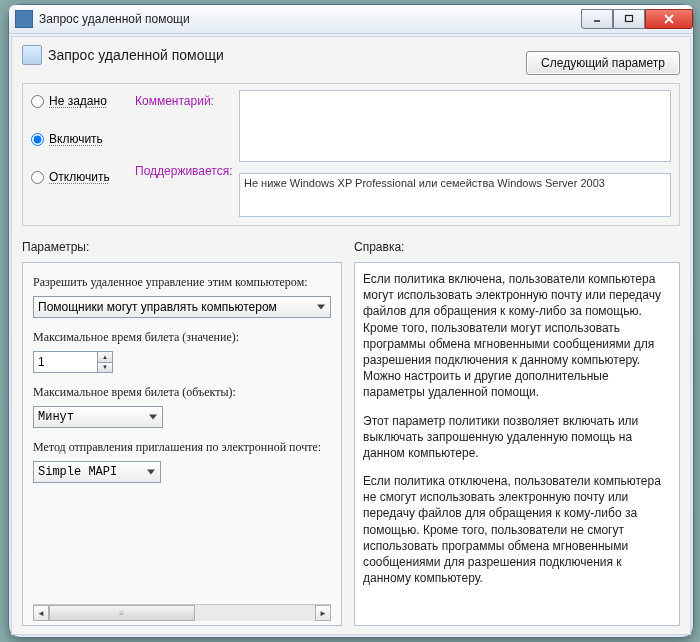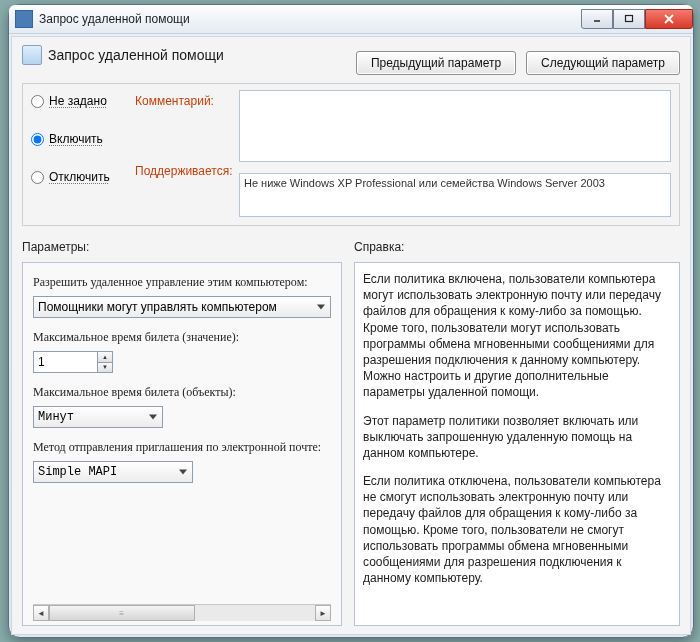--- a/index.html
+++ b/index.html
@@ -101,21 +101,21 @@
   .top-grid {
     display:grid;
     grid-template-columns: 96px 96px 1fr;
     gap: 6px 8px;
     align-items:flex-start;
   }
   .radio-col { display:flex; flex-direction:column; gap:24px; padding-top:4px;}
   .radio-row { display:flex; align-items:center; gap:5px; }
   .radio-row input { margin:0; }
   .radio-row label { text-decoration: underline dotted #777; text-underline-offset:2px;}
-  .lbl-col { display:flex; flex-direction:column; gap:56px; padding-top:4px; color:#c2410c;justify-content:space-between;}
+  .lbl-col { display:flex; flex-direction:column; gap:56px; padding-top:4px; color:#a21caf;justify-content:space-between;}
   .ta {
     width:100%; height:72px; resize:none;
     border:1px solid #b5c4d6; font-family:inherit; font-size:12px;
     box-sizing:border-box; padding:3px; background:#fff;
     overflow-y:scroll;
   }
   .supported-box {
     width:100%; height:44px;
     border:1px solid #b5c4d6; background:#fff;
     padding:3px 4px; box-sizing:border-box;
@@ -229,21 +229,20 @@
   </div>
 
   <div class="content">
 
     <div class="header-row">
       <div class="hdr-left">
         <div class="hdr-icon"></div>
         <div class="hdr-title">Запрос удаленной помощи</div>
       </div>
       <div class="nav-btns">
-        <button class="btn">Предыдущий параметр</button>
         <button class="btn">Следующий параметр</button>
       </div>
     </div>
 
     <div class="top-panel">
       <div class="top-grid">
         <div class="radio-col">
           <div class="radio-row">
             <input type="radio" name="st" style="">
             <label>Не задано</label>
@@ -297,21 +296,21 @@
               <div class="sp">▼</div>
             </div>
           </div>
 
           <div class="left-label">Максимальное время билета (объекты):</div>
           <div class="select-wrap select-narrow" style="width:130px">
             <div class="select">Минут</div>
           </div>
 
           <div class="left-label">Метод отправления приглашения по электронной почте:</div>
-          <div class="select-wrap select-narrow" style="width:160px">
+          <div class="select-wrap select-narrow" style="width:128px">
             <div class="select">Simple MAPI</div>
           </div>
         </div>
         <div class="hscroll">
           <div class="arrow">◄</div>
           <div class="track">
             <div class="thumb">≡</div>
           </div>
           <div class="arrow">►</div>
         </div>

